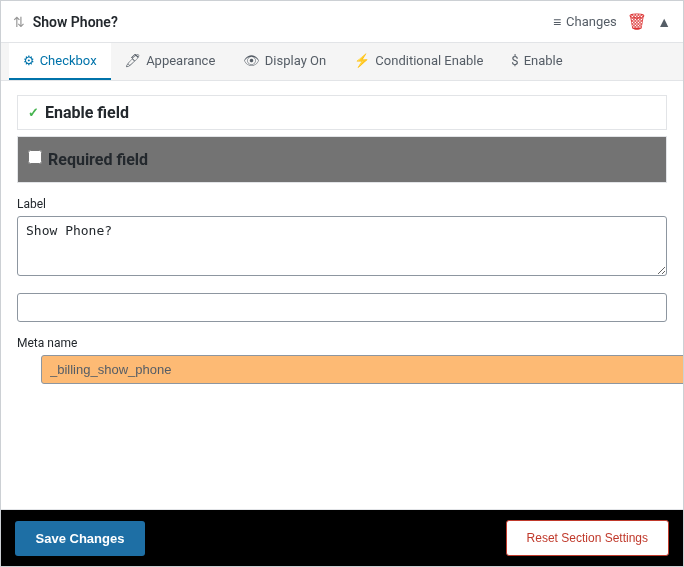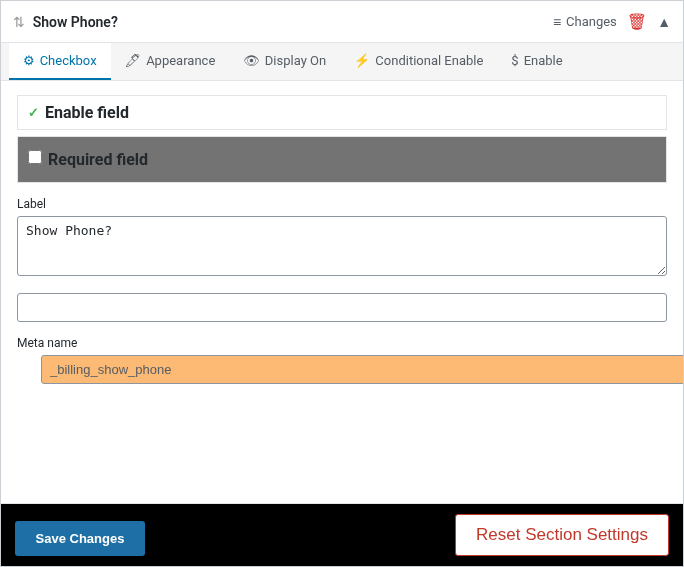--- a/index.html
+++ b/index.html
@@ -160,21 +160,21 @@
       font-weight: 600;
       cursor: pointer;
       min-width: 130px;
     }
     .btn-reset {
       background: #fff;
       color: #c0392b;
       border: 1px solid #c0392b;
       border-radius: 3px;
       padding: 10px 20px;
-      font-size: 17px;
+      font-size: 12px;
       font-weight: 500;
       cursor: pointer;
     }
     .enable-section {
       border: 1px solid #e2e4e7;
       padding: 7px 10px;
       margin-bottom: 6px;
       background: #fff;
       display: flex;
       align-items: center;

